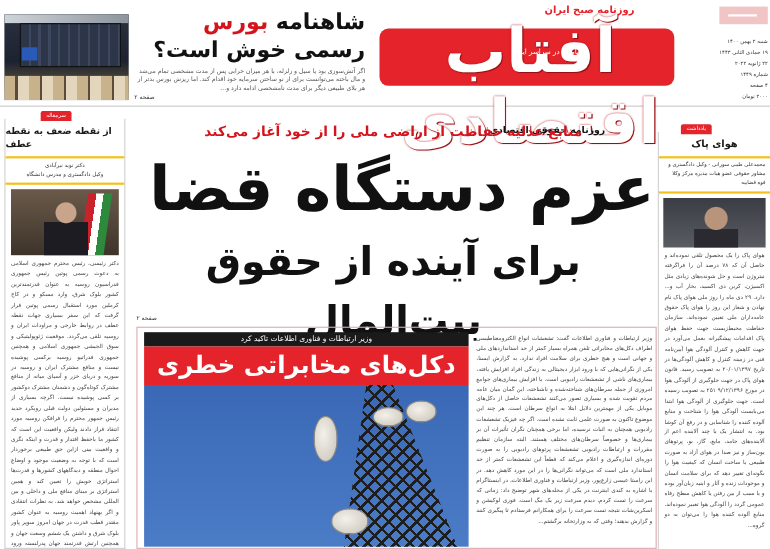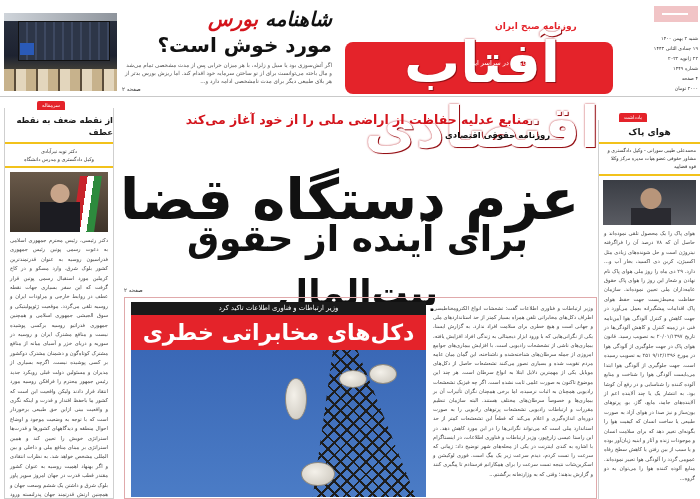--- a/index.html
+++ b/index.html
@@ -9,60 +9,60 @@
   
   .masthead { position: absolute; left: 0; top: 0; width: 700px; height: 97px; border-bottom: 1px solid #c9c9c9; }
 
   .lead-photo { position: absolute; left: 4px; top: 13px; width: 113px; height: 78px; background: linear-gradient(180deg,#2a3140 0%,#1d2230 55%,#3b3a36 70%,#8a7a62 100%); overflow: hidden; }
   .lead-photo .board { position: absolute; left: 14px; top: 8px; width: 92px; height: 40px; background: repeating-linear-gradient(90deg,#2d3648 0 7px,#3d4860 7px 9px); border: 1px solid #111; }
   .lead-photo .screen { position: absolute; left: 16px; top: 30px; width: 14px; height: 12px; background: #2a5ab8; }
   .lead-photo .ceiling { position: absolute; left: 0; top: 0; width: 100%; height: 8px; background: linear-gradient(90deg,#cfd4da,#8e949c); }
   .lead-photo .floor { position: absolute; left: 0; bottom: 0; width: 100%; height: 22px; background: repeating-linear-gradient(90deg,#c7b28c 0 10px,#5a4c3a 10px 12px,#e3d6bd 12px 22px); }
 
   .lead-teaser { position: absolute; left: 122px; top: 6px; width: 210px; height: 88px; text-align: right; }
-  .lead-teaser .kicker { font-weight: bold; font-size: 20px; line-height: 26px; color: #111; font-style: italic; }
+  .lead-teaser .kicker { font-weight: bold; font-size: 20px; line-height: 26px; color: #111; }
   .lead-teaser .kicker .red { color: #d4141c; }
   .lead-teaser .title { font-weight: bold; font-size: 20px; line-height: 26px; color: #111; }
   .lead-teaser .body { font-size: 5.6px; line-height: 8px; color: #555; margin-top: 3px; }
   .lead-teaser .page { position: absolute; left: 0; bottom: 2px; font-size: 5.5px; color: #333; direction: rtl; }
 
-  .logo { position: absolute; left: 345px; top: 16px; width: 300px; height: 90px; }
+  .logo { position: absolute; left: 345px; top: 0; width: 300px; height: 90px; }
   .logo .red-bar { position: absolute; left: 0; top: 26px; width: 268px; height: 52px; background: #e4232a; border-radius: 8px; }
   .logo .slogan-top { position: absolute; left: 150px; top: 5px; font-size: 9px; font-weight: bold; color: #e4232a; }
   .logo .slogan-mid { position: absolute; left: 120px; top: 43px; font-size: 6.5px; color: #fff; }
   .logo .brand { position: absolute; left: 6px; top: 14px; width: 262px; font-size: 56px; font-weight: bold; color: #ffffff; text-shadow: 0 0 2px #b5141b, 1px 1px 0 #8a0f14; letter-spacing: 2px; text-align: center; direction: rtl; }
   .logo .sub-slogan { position: absolute; left: 100px; top: 78px; font-size: 8.5px; font-weight: bold; color: #111; margin-top: 36px; }
 
   .date-box { position: absolute; left: 650px; top: 6px; width: 48px; height: 88px; }
   .date-box .arrow { position: absolute; left: 4px; top: 0; width: 44px; height: 16px; background: #f1c4c6; }
   .date-box .arrow::after { content: ""; position: absolute; left: 8px; top: 7px; width: 26px; height: 2px; background: #fff; }
   .date-box .lines { position: absolute; right: 0; top: 28px; font-size: 4.8px; line-height: 10px; color: #333; text-align: right; }
 
   
   .left-col { position: absolute; left: 4px; top: 108px; width: 110px; height: 391px; border: 1px solid #cfcfcf; border-top: none; }
   .tag { position: absolute; top: -7px; height: 9px; padding: 0 5px; background: #e4232a; color: #fff; font-size: 5px; line-height: 9px; border-radius: 2px 2px 0 0; }
   .left-col .tag { left: 32px; }
-  .left-col .headline { text-align: right; font-weight: bold; font-size: 8.5px; line-height: 12px; margin-top: 6px; padding-bottom: 4px; border-bottom: 2px solid #f2c21b; }
+  .left-col .headline { text-align: left; font-weight: bold; font-size: 8.5px; line-height: 12px; margin-top: 6px; padding-bottom: 4px; border-bottom: 2px solid #f2c21b; }
   .left-col .author { text-align: center; font-size: 5px; line-height: 8px; padding: 3px 0; border-bottom: 2px solid #f2c21b; color: #333; }
   .left-col .photo { position: relative; margin: 4px 5px; height: 60px; background: linear-gradient(180deg,#6a5a4a,#3d3329); overflow: hidden; }
   .left-col .photo .flag { position: absolute; right: 10px; top: 4px; width: 22px; height: 56px; background: linear-gradient(90deg,#c8232b 0 35%,#fff 35% 65%,#2d8a3d 65% 100%); transform: skewX(-8deg); }
   .left-col .photo .man { position: absolute; left: 30px; top: 10px; width: 40px; height: 52px; background: radial-gradient(circle at 50% 22%,#c8a58a 0 9px,transparent 10px), linear-gradient(180deg,transparent 0 20px,#1c1c22 20px); }
   .col-text { font-size: 5.2px; line-height: 9.4px; color: #444; text-align: justify; padding: 0 5px; }
 
   
   .right-col { position: absolute; left: 598px; top: 120px; width: 102px; height: 383px; border: 1px solid #cfcfcf; border-top: none; border-right: none; }
   .right-col .tag { left: 20px; }
   .right-col .headline { text-align: center; font-weight: bold; font-size: 9px; line-height: 13px; margin-top: 6px; padding-bottom: 3px; border-bottom: 2px solid #f2c21b; }
   .right-col .author { text-align: right; font-size: 4.8px; line-height: 8px; padding: 3px 4px; border-bottom: 2px solid #f2c21b; color: #333; }
   .right-col .photo { position: relative; margin: 4px 4px; height: 45px; background: linear-gradient(180deg,#3a3d44,#5a5c63); overflow: hidden; }
   .right-col .photo .man { position: absolute; left: 28px; top: 6px; width: 40px; height: 42px; background: radial-gradient(circle at 50% 30%,#b8957a 0 10px,transparent 11px), linear-gradient(180deg,transparent 0 22px,#2a2a30 22px); }
 
   
   .subtitle { position: absolute; left: 120px; top: 112px; width: 475px; text-align: center; color: #d4141c; font-weight: bold; font-size: 12.5px; line-height: 16px; }
-  .headline-1 { position: absolute; left: 120px; top: 138px; width: 475px; text-align: left; font-weight: bold; font-size: 56px; line-height: 70px; color: #111; letter-spacing: -1px; margin-top: 27px; }
+  .headline-1 { position: absolute; left: 120px; top: 138px; width: 475px; text-align: right; font-weight: bold; font-size: 56px; line-height: 70px; color: #111; letter-spacing: -1px; }
   .headline-2 { position: absolute; left: 120px; top: 212px; width: 475px; text-align: center; font-weight: bold; font-size: 36px; line-height: 54px; color: #111; letter-spacing: -1px; }
   .page-ref { position: absolute; left: 124px; top: 287px; font-size: 5.5px; color: #333; }
 
   .story-box { position: absolute; left: 124px; top: 297px; width: 473px; height: 202px; border: 1px solid #e0a9ab; }
   .story-img { position: absolute; left: 6px; top: 4px; width: 295px; height: 195px; }
   .story-img .strap { position: absolute; left: 0; top: 0; width: 100%; height: 13px; background: #1a1a1a; color: #fff; font-size: 6.8px; line-height: 13px; text-align: center; }
   .story-img .band { position: absolute; left: 0; top: 13px; width: 100%; height: 35px; background: #e4232a; color: #fff; font-weight: bold; font-size: 22px; line-height: 35px; text-align: center; letter-spacing: -0.5px; }
   .story-img .sky { position: absolute; left: 0; top: 48px; width: 100%; height: 147px; background: linear-gradient(180deg,#3a68b6,#4b7cc6); overflow: hidden; }
   .tower { position: absolute; left: 150px; top: 0; width: 150px; height: 147px; }
   .tower .lattice { position: absolute; left: 30px; top: 0; width: 110px; height: 160px; background: repeating-linear-gradient(45deg,#1e1e1e 0 2px,transparent 2px 9px), repeating-linear-gradient(-45deg,#1e1e1e 0 2px,transparent 2px 9px); clip-path: polygon(20% 0,42% 0,100% 100%,0 100%); }
@@ -78,21 +78,21 @@
     <div class="board"></div>
     <div class="screen"></div>
     <div class="floor"></div>
   </div>
 
   <div class="lead-teaser">
     <div class="kicker">
       <span>شاهنامه</span>
       <span class="red">بورس</span>
     </div>
-    <div class="title">مورد خوش است؟</div>
+    <div class="title">رسمی خوش است؟</div>
     <div class="body">اگر آتش‌سوزی بود یا سیل و زلزله، با هر میزان خرابی پس از مدت مشخصی تمام می‌شد و مال باخته می‌توانست برای از نو ساختن سرمایه خود اقدام کند. اما ریزش بورس بدتر از هر بلای طبیعی دیگر برای مدت نامشخصی ادامه دارد و...</div>
     <div class="page">صفحه ۲</div>
   </div>
 
   <div class="logo">
     <div class="slogan-top">روزنامه صبح ایران</div>
     <div class="red-bar"></div>
     <div class="brand">آفتاب اقتصادی</div>
     <div class="slogan-mid">هر بامداد در سراسر ایران</div>
     <div class="sub-slogan">روزنامه حقوقی اقتصادی</div>

